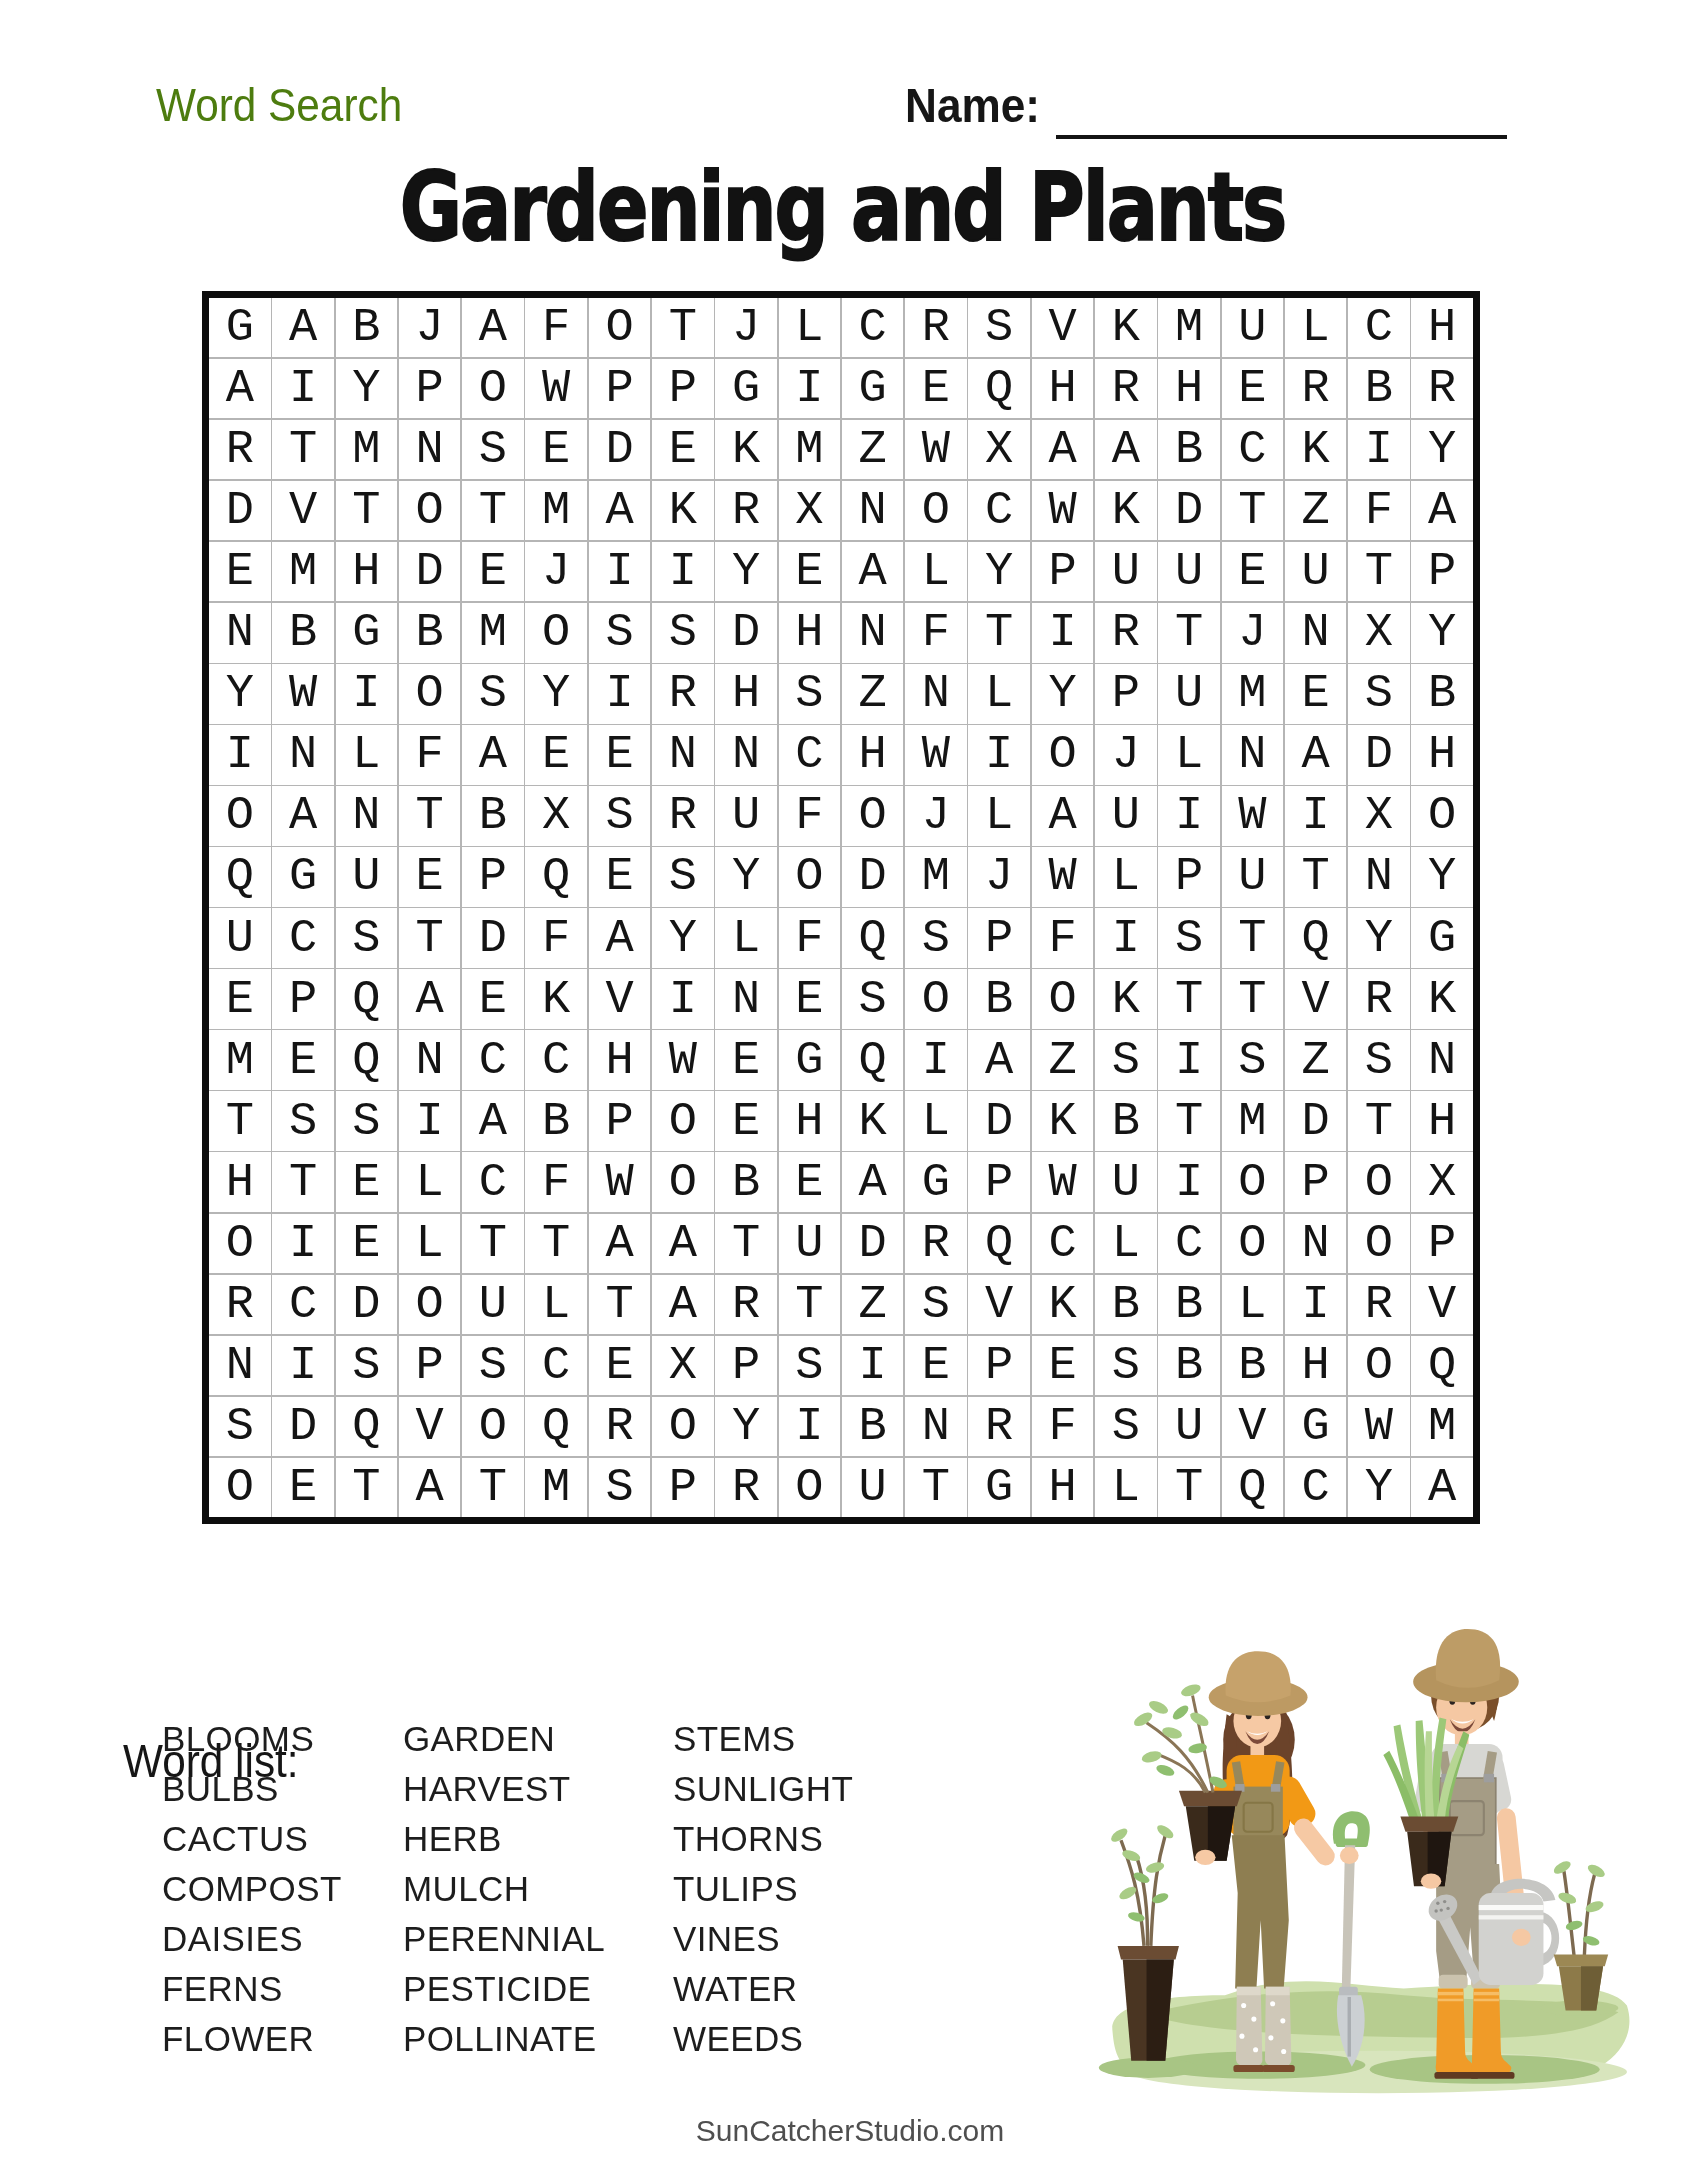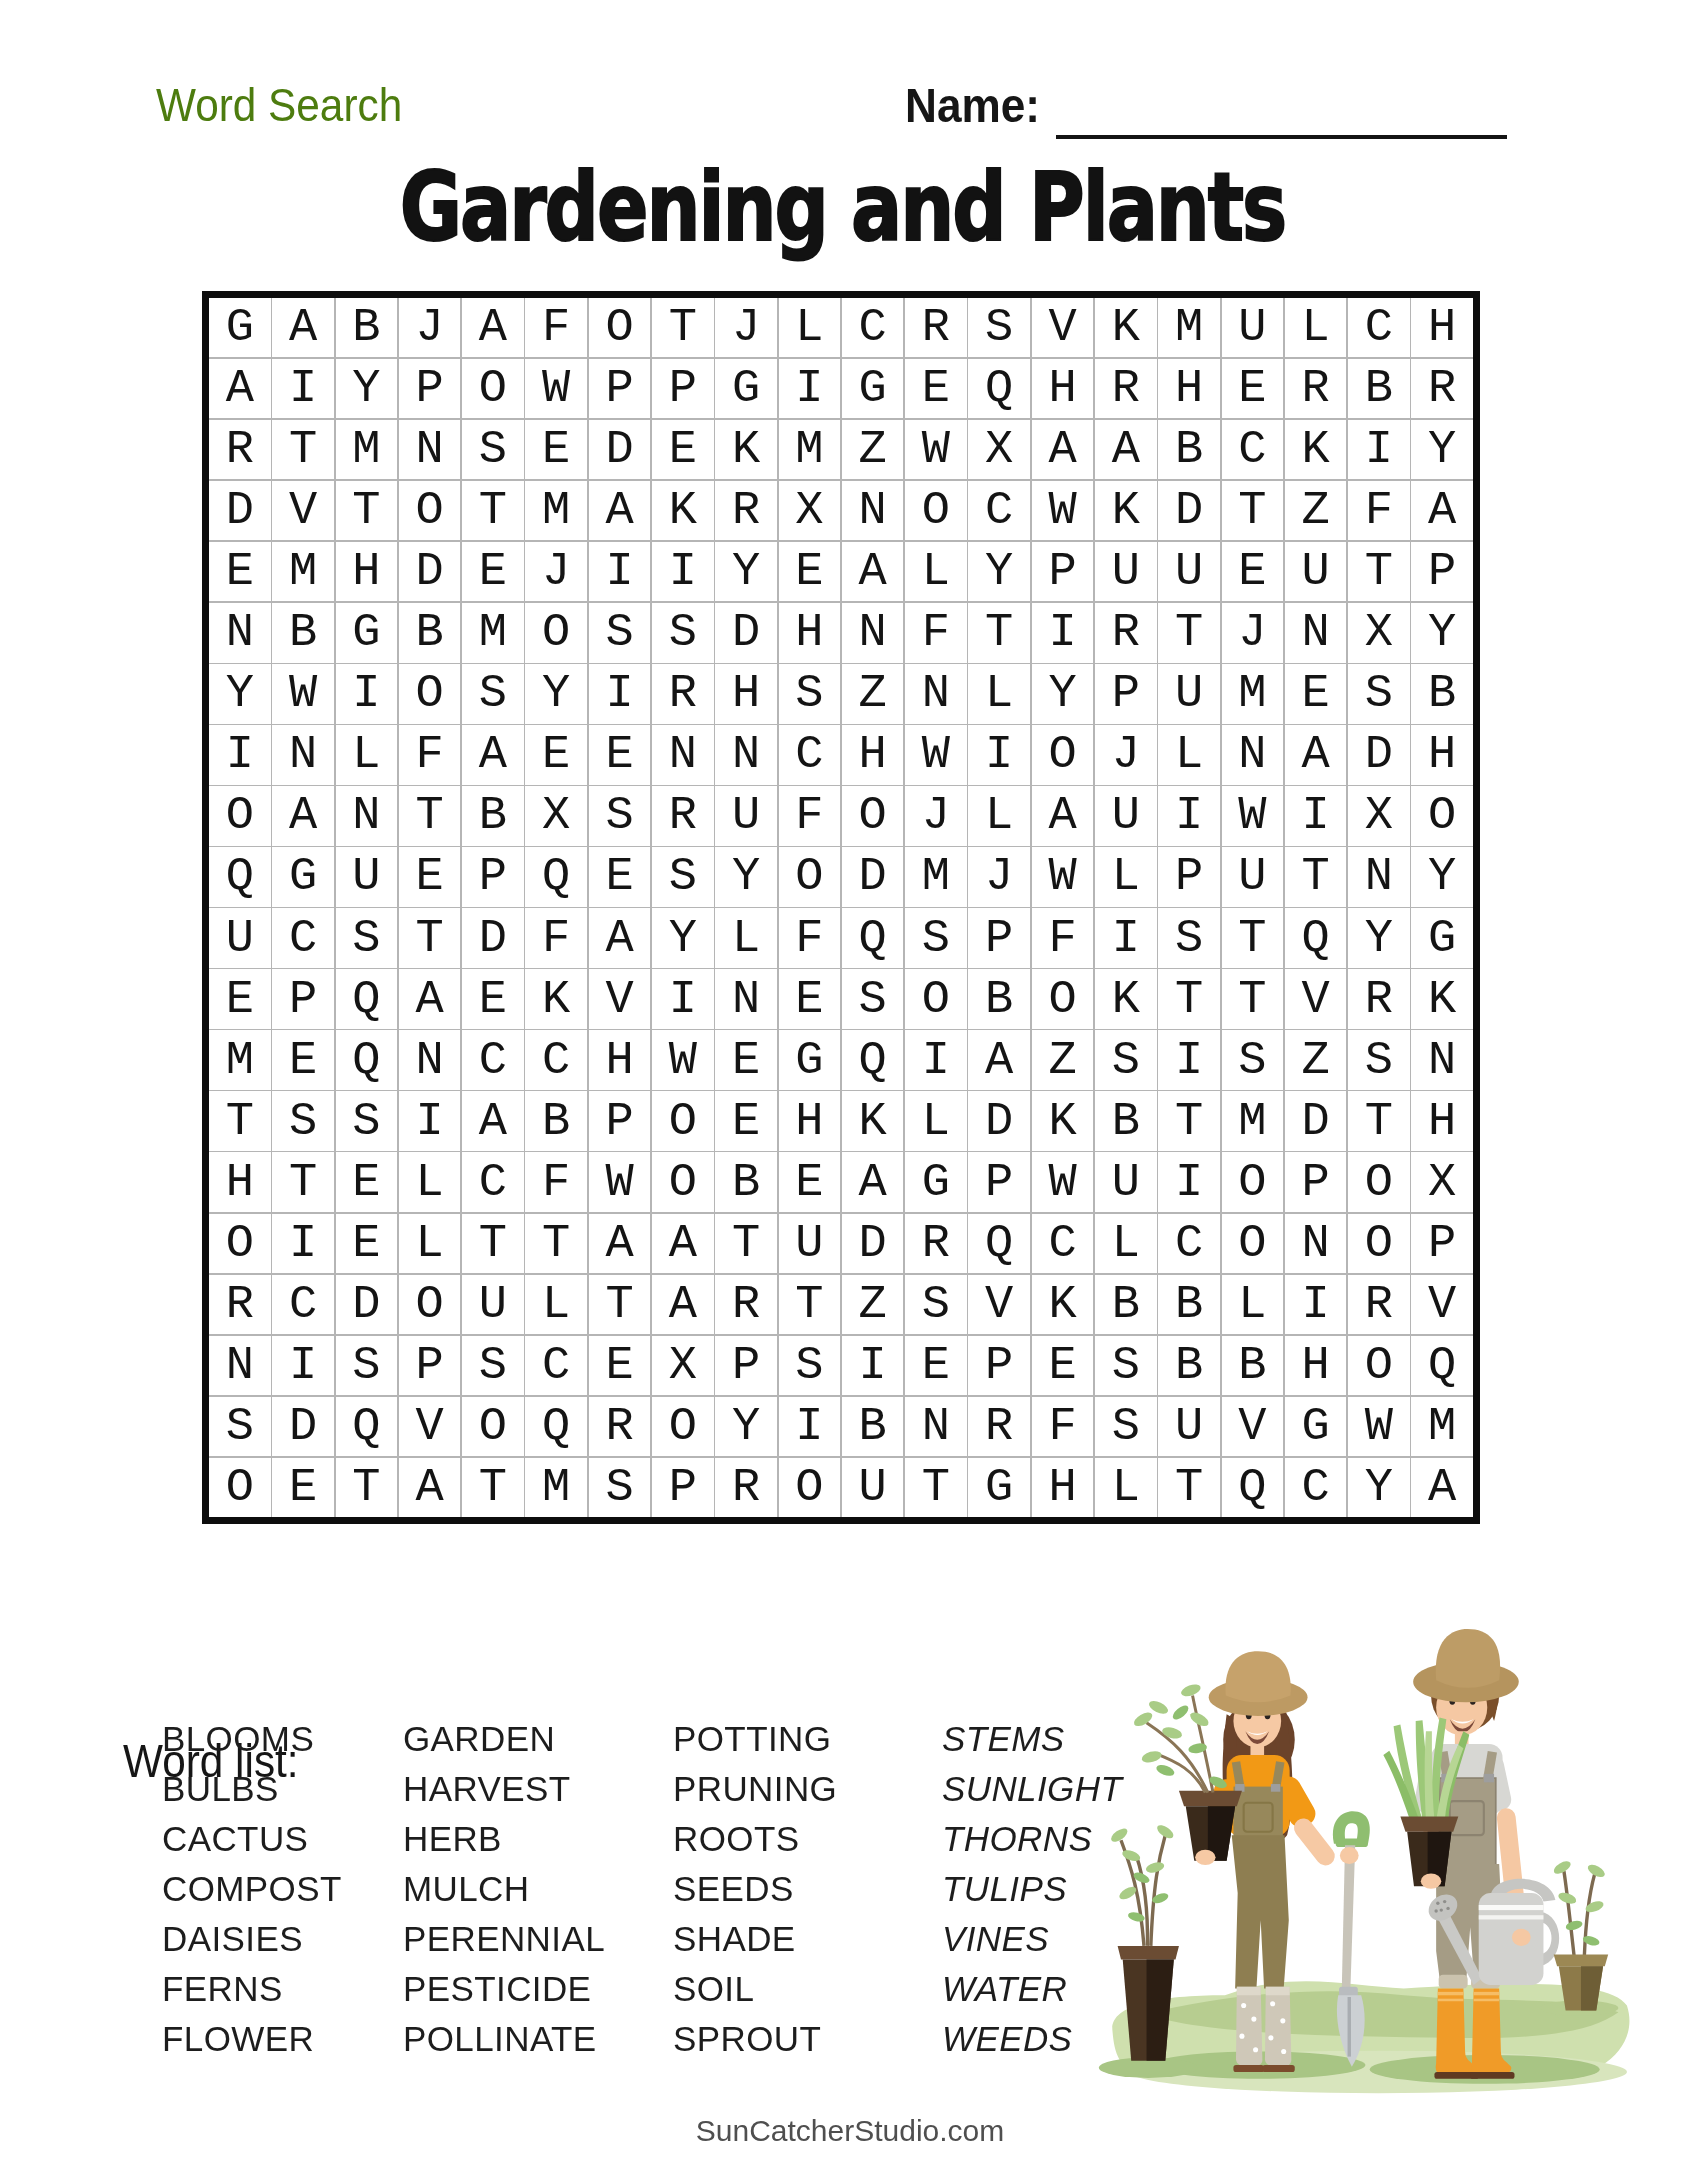--- a/index.html
+++ b/index.html
@@ -470,29 +470,20 @@
       <li class="word">FLOWER</li>
     </ul>
     <ul class="word-col">
       <li class="word">GARDEN</li>
       <li class="word">HARVEST</li>
       <li class="word">HERB</li>
       <li class="word">MULCH</li>
       <li class="word">PERENNIAL</li>
       <li class="word">PESTICIDE</li>
       <li class="word">POLLINATE</li>
-    </ul>
-    <ul class="word-col">
-      <li class="word">POTTING</li>
-      <li class="word">PRUNING</li>
-      <li class="word">ROOTS</li>
-      <li class="word">SEEDS</li>
-      <li class="word">SHADE</li>
-      <li class="word">SOIL</li>
-      <li class="word">SPROUT</li>
     </ul>
     <ul class="word-col">
       <li class="word">STEMS</li>
       <li class="word">SUNLIGHT</li>
       <li class="word">THORNS</li>
       <li class="word">TULIPS</li>
       <li class="word">VINES</li>
       <li class="word">WATER</li>
       <li class="word">WEEDS</li>
     </ul>

